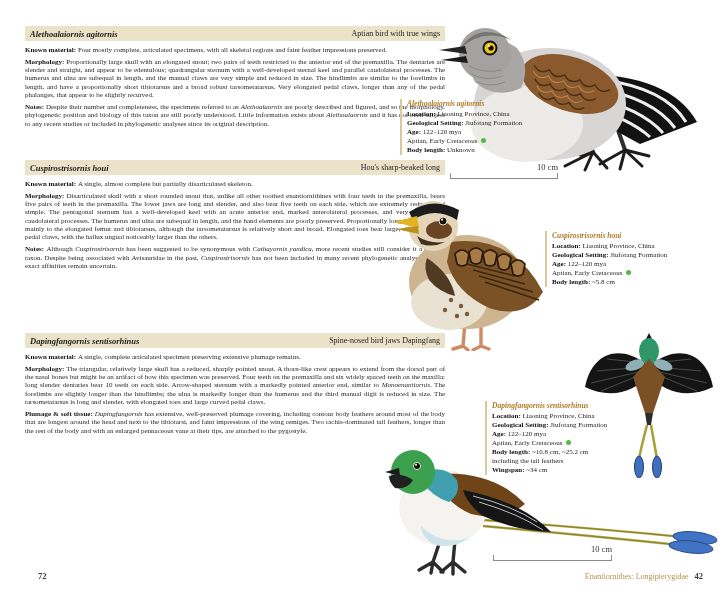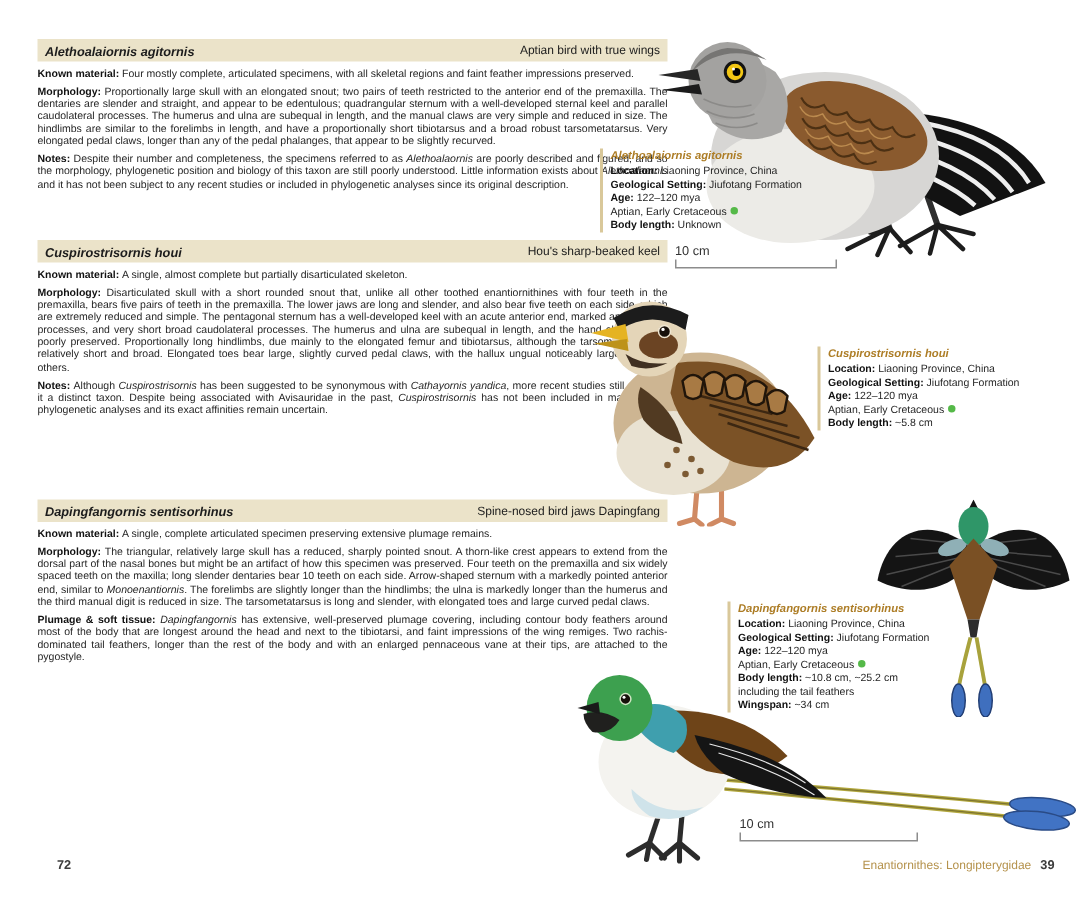--- a/index.html
+++ b/index.html
@@ -1,19 +1,19 @@
 <!DOCTYPE html>
 <html><head>
 <meta charset="utf-8">
 <style>
   * { margin:0; padding:0; box-sizing:border-box; }
   html,body { background:#fff; }
   .page {
     position:relative; width:725px; height:600px; background:#ffffff;
-    font-family:Liberation Sans, sans-serif; color:#2a2a2a; overflow:hidden;
+    font-family:Liberation Serif, serif; color:#2a2a2a; overflow:hidden;
   }
   
   .left-col { position:absolute; left:25px; top:26px; width:420px; }
   .section { position:absolute; left:0; width:420px; }
   .sec-1 { top:0; }
   .sec-2 { top:134px; }
   .sec-3 { top:307px; }
   .section-header {
     display:flex; justify-content:space-between; align-items:center;
     background:#ebe3c9; height:15px; padding:0 5px;
@@ -36,21 +36,21 @@
   .fb-row b { color:#111; }
   .dot {
     display:inline-block; width:5px; height:5px; border-radius:50%;
     background:#55b948; margin-left:3px; vertical-align:middle;
   }
   .fb-1 { left:400px; top:99px; }
   .fb-2 { left:545px; top:231px; }
   .fb-3 { left:485px; top:401px; }
   
   .scalebar { position:absolute; z-index:4; }
-  .sb-label { display:block; text-align:left; font-size:8.5px; color:#333; margin-bottom:2px; }
+  .sb-label { display:block; text-align:right; font-size:8.5px; color:#333; margin-bottom:2px; }
   .sb-line { position:relative; border-bottom:1px solid #8c8c8c; height:5px; }
   .sb-line:before, .sb-line:after {
     content:""; position:absolute; bottom:0; width:1px; height:5px; background:#8c8c8c;
   }
   .sb-line:before { left:0; } .sb-line:after { right:0; }
   .sb-1 { left:450px; top:162px; width:108px; }
   .sb-2 { left:537px; top:299px; width:146px; }
   .sb-3 { left:493px; top:544px; width:119px; }
   
   .bird { position:absolute; z-index:1; }
@@ -84,21 +84,21 @@
       <div class="section-body">
           <p class="para"><b>Known material: </b><span>Four mostly complete, articulated specimens, with all skeletal regions and faint feather impressions preserved.</span></p>
           <p class="para"><b>Morphology: </b><span>Proportionally large skull with an elongated snout; two pairs of teeth restricted to the anterior end of the premaxilla. The dentaries are slender and straight, and appear to be edentulous; quadrangular sternum with a well-developed sternal keel and parallel caudolateral processes. The humerus and ulna are subequal in length, and the manual claws are very simple and reduced in size. The hindlimbs are similar to the forelimbs in length, and have a proportionally short tibiotarsus and a broad robust tarsometatarsus. Very elongated pedal claws, longer than any of the pedal phalanges, that appear to be slightly recurved.</span></p>
           <p class="para"><b>Notes: </b><span>Despite their number and completeness, the specimens referred to as </span><i>Alethoalaornis</i><span> are poorly described and figured, and so the morphology, phylogenetic position and biology of this taxon are still poorly understood. Little information exists about </span><i>Alethoalaornis</i><span> and it has not been subject to any recent studies or included in phylogenetic analyses since its original description.</span></p>
         </div>
     </div>
 
     <div class="section sec-2">
       <div class="section-header">
         <span class="species-title">Cuspirostrisornis houi</span>
-        <span class="common-name">Hou's sharp-beaked keel</span>
+        <span class="common-name">Hou's sharp-beaked long</span>
       </div>
       <div class="section-body">
           <p class="para"><b>Known material: </b><span>A single, almost complete but partially disarticulated skeleton.</span></p>
           <p class="para"><b>Morphology: </b><span>Disarticulated skull with a short rounded snout that, unlike all other toothed enantiornithines with four teeth in the premaxilla, bears five pairs of teeth in the premaxilla. The lower jaws are long and slender, and also bear five teeth on each side, which are extremely reduced and simple. The pentagonal sternum has a well-developed keel with an acute anterior end, marked anterolateral processes, and very short broad caudolateral processes. The humerus and ulna are subequal in length, and the hand elements are poorly preserved. Proportionally long hindlimbs, due mainly to the elongated femur and tibiotarsus, although the tarsometatarsus is relatively short and broad. Elongated toes bear large, slightly curved pedal claws, with the hallux ungual noticeably larger than the others.</span></p>
           <p class="para"><b>Notes: </b><span>Although </span><i>Cuspirostrisornis</i><span> has been suggested to be synonymous with </span><i>Cathayornis yandica</i><span>, more recent studies still consider it a distinct taxon. Despite being associated with Avisauridae in the past, </span><i>Cuspirostrisornis</i><span> has not been included in many recent phylogenetic analyses and its exact affinities remain uncertain.</span></p>
         </div>
     </div>
 
     <div class="section sec-3">
       <div class="section-header">
@@ -319,16 +319,16 @@
     <div class="sb-line"></div>
   </div>
   <div class="scalebar sb-3">
     <span class="sb-label">10 cm</span>
     <div class="sb-line"></div>
   </div>
 
   <div class="footer-left">72</div>
   <div class="footer-right">
     <span class="footer-label">Enantiornithes: Longipterygidae</span>
-    <span class="footer-pagenum">39</span>
+    <span class="footer-pagenum">42</span>
   </div>
 
 </div>
 
 </body></html>

